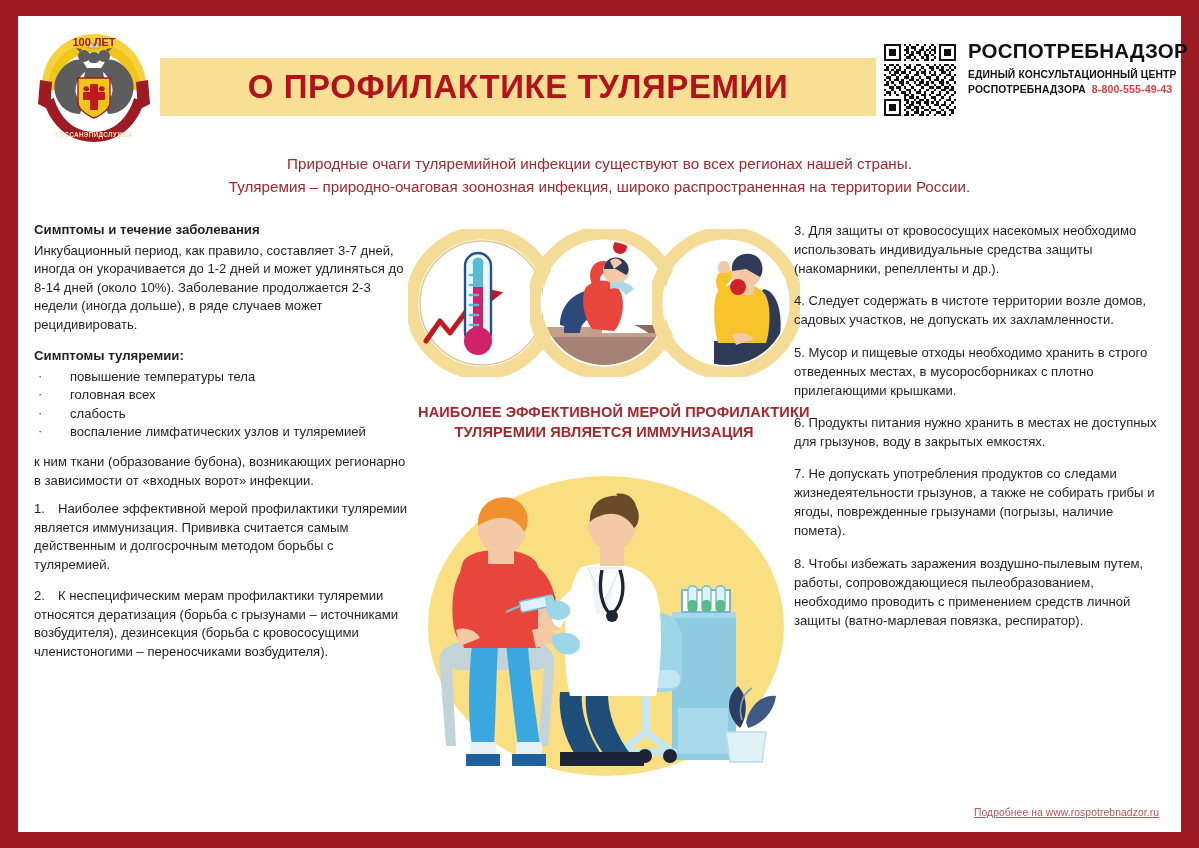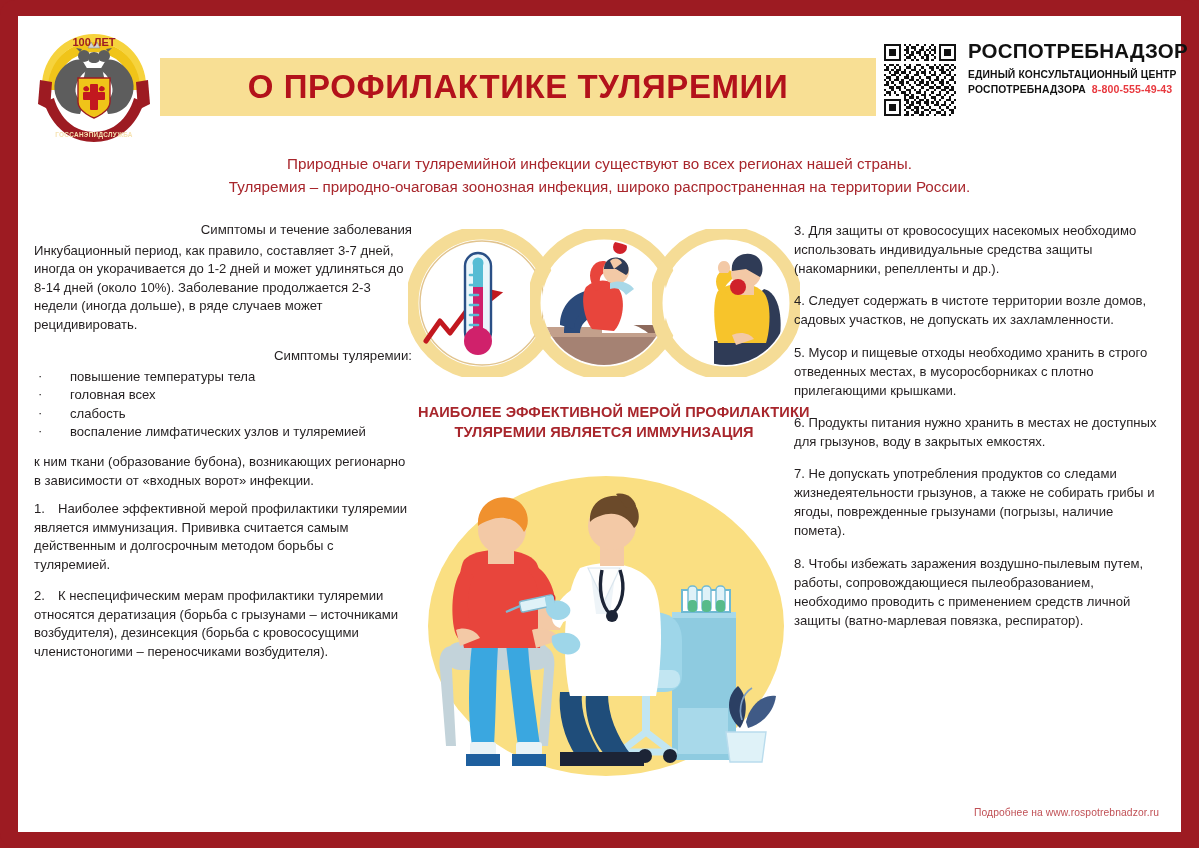--- a/index.html
+++ b/index.html
@@ -67,21 +67,21 @@
 
   
   .col-left{
     position:absolute;left:16px;top:205px;width:378px;
     color:#231f20;font-size:13.1px;line-height:1.415;
   }
   .col-right{
     position:absolute;left:776px;top:205px;width:372px;
     color:#231f20;font-size:13.1px;line-height:1.46;
   }
-  .h-sub{font-weight:normal;font-size:13.2px;margin:0 0 2px 0;text-align:right;}
+  .h-sub{font-weight:bold;font-size:13.2px;margin:0 0 2px 0;}
   .para{margin:0 0 13px 0;}
   .bullets{margin:0 0 11px 0;padding:0;list-style:none;}
   .bullets li{position:relative;padding-left:36px;margin:0;}
   .bullets li .dot{
     position:absolute;left:4px;top:-1px;font-size:13px;color:#231f20;
   }
   .cont{padding-left:0;margin:0;}
   .num-para{margin:0 0 13px 0;}
   .num-para .n{display:inline-block;min-width:24px;font-weight:normal;}
 
@@ -102,21 +102,21 @@
     letter-spacing:.1px;
   }
   .center-head div{white-space:nowrap;}
 
   .vaccine{position:absolute;left:6px;top:243px;width:372px;height:340px;}
   .vaccine svg{display:block;}
 
   
   .footer{
     position:absolute;right:22px;bottom:14px;
-    color:#c05055;font-size:10.3px;letter-spacing:.1px;
+    color:#c05055;font-size:10.3px;letter-spacing:.1px;text-decoration:underline;
   }
 </style>
 </head>
 <body>
 
 <div class="poster">
  <div class="inner">
 
   <div class="header">
 

